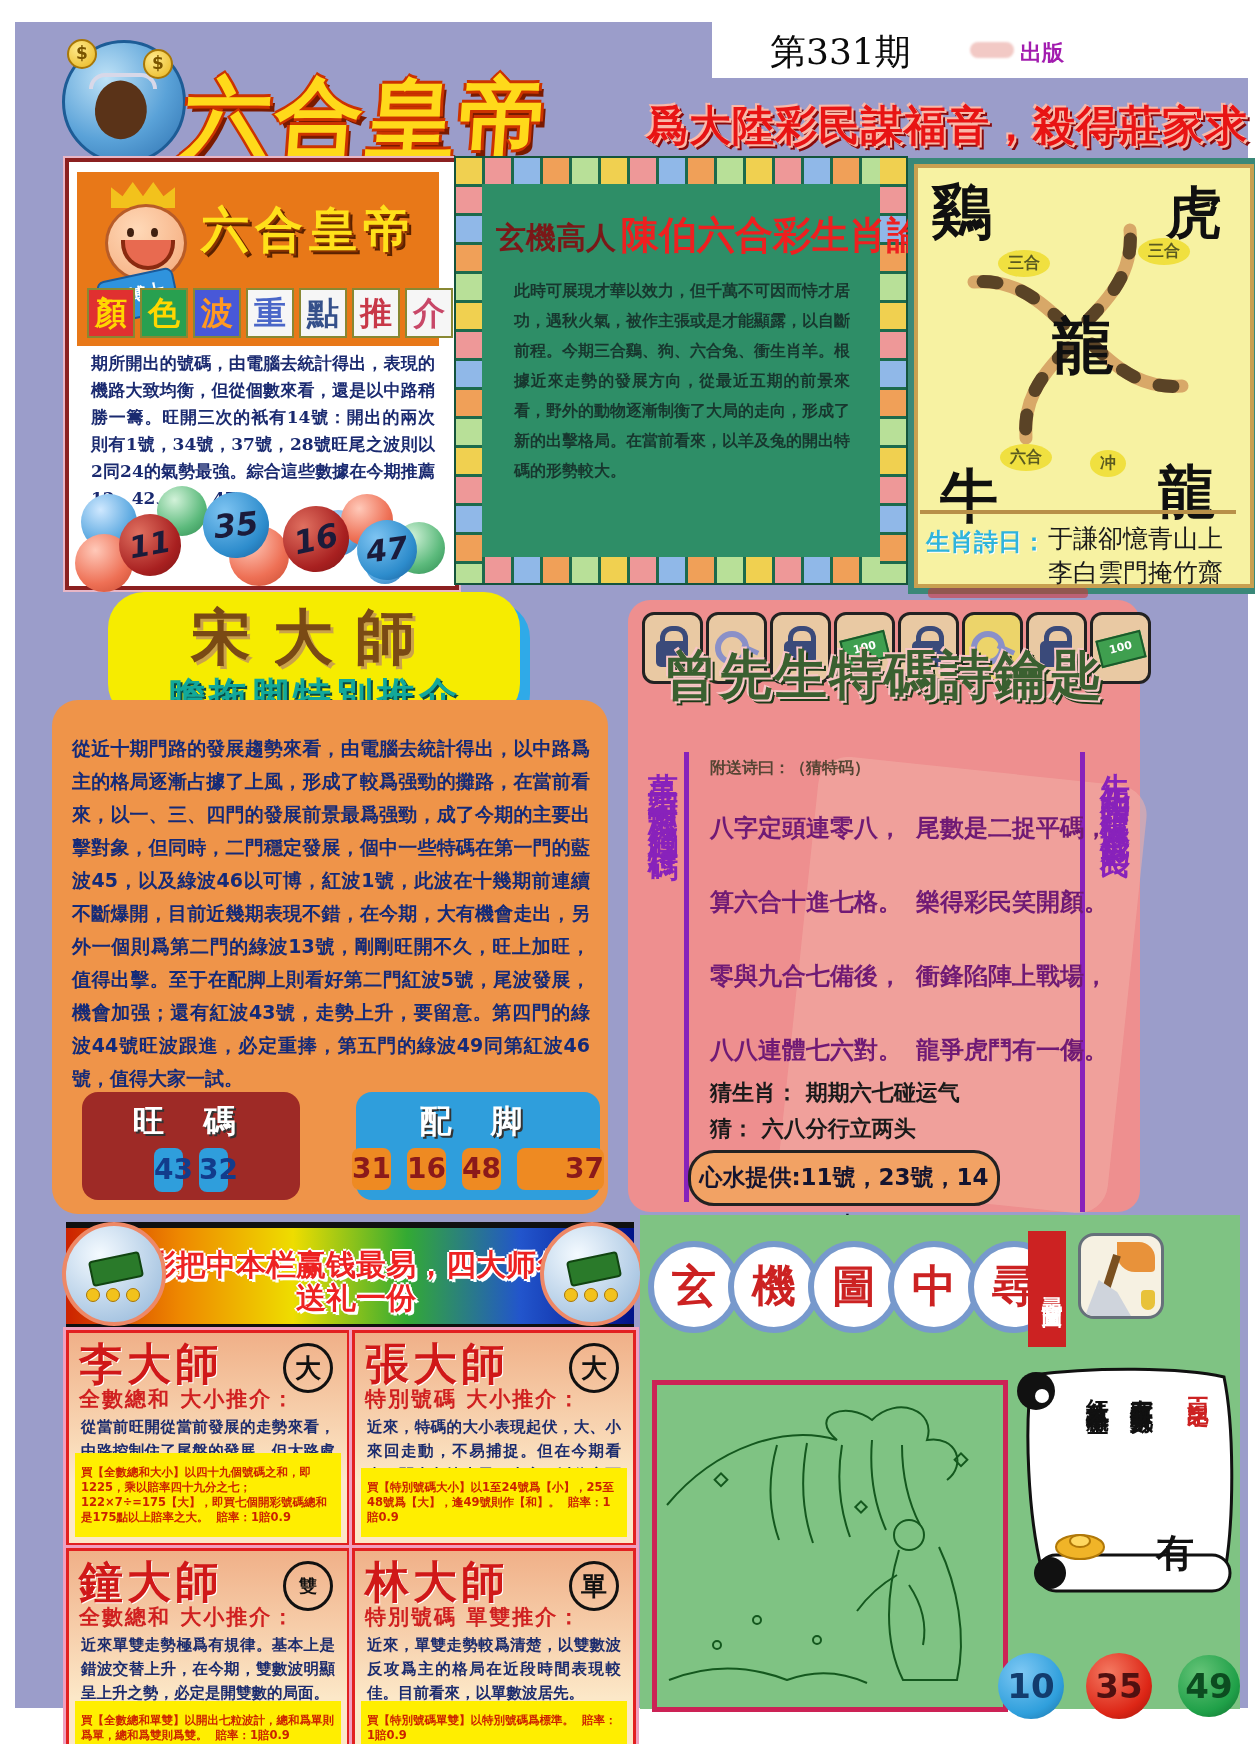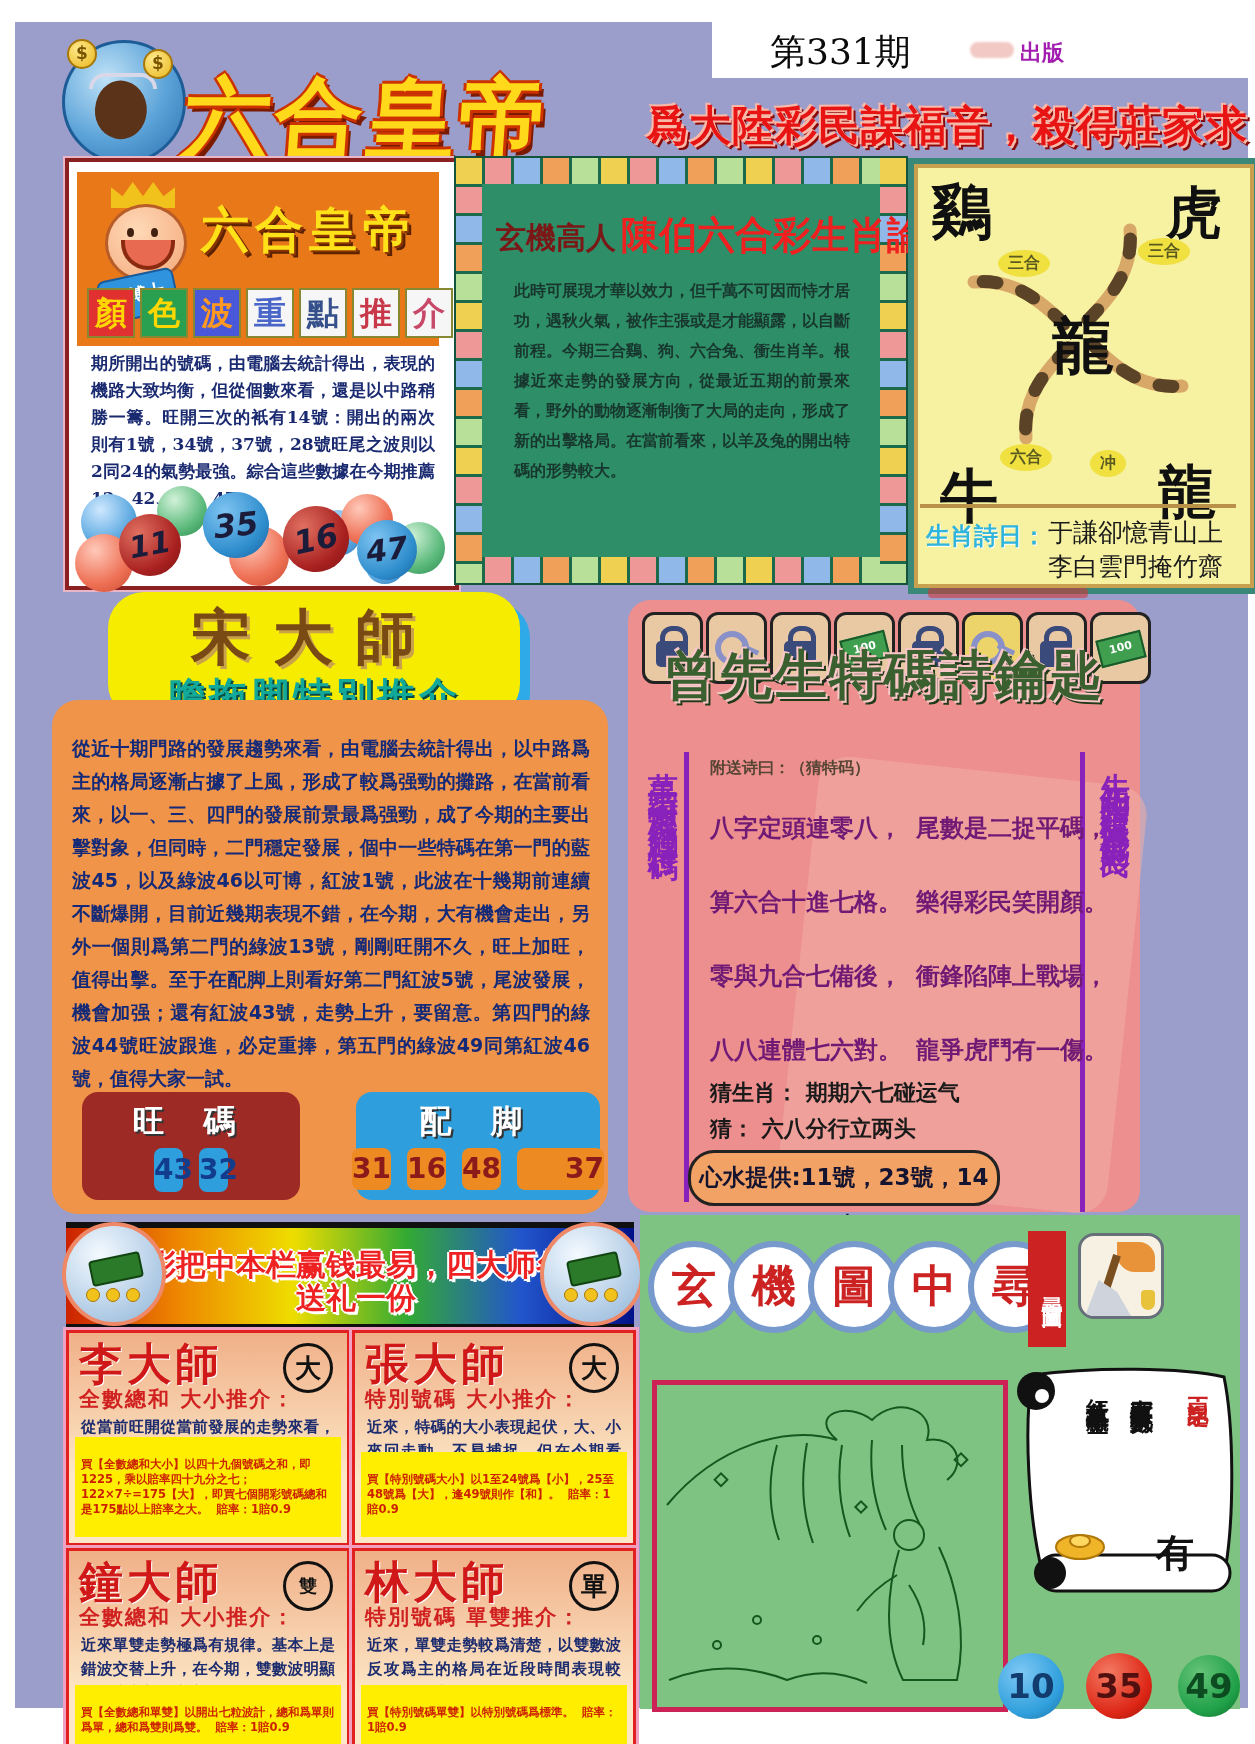--- a/index.html
+++ b/index.html
@@ -65,21 +65,21 @@
   .zb.v{background:repeating-linear-gradient(180deg,#f0d050 0 26px,#1c6a4c 26px 29px,#ee9898 29px 55px,#1c6a4c 55px 58px,#90b8e8 58px 84px,#1c6a4c 84px 87px,#f0a058 87px 113px,#1c6a4c 113px 116px,#b8e098 116px 142px,#1c6a4c 142px 145px);}
   .pb-title{left:40px;top:52px;width:380px;white-space:nowrap;}
   .pb-title .t1{font-size:30px;font-weight:900;color:#7a1818;}
   .pb-title .t2{font-size:38px;font-weight:900;color:#ee2020;}
   .pb-body{left:58px;top:118px;width:336px;font-size:16px;font-weight:bold;color:#16302a;line-height:30px;text-align:justify;opacity:.92;}
 
   
   .pc{left:908px;top:158px;width:340px;height:424px;background:#f7f2a2;border:6px solid #3a8878;box-shadow:inset 0 0 0 4px #c8a050;}
   .pc-ch{position:absolute;font-weight:bold;color:#101010;}
   .pc-label{position:absolute;background:#f0e040;border-radius:50%;padding:3px 10px;font-size:16px;font-weight:bold;color:#5a5a20;}
-  .pc-poem{position:absolute;left:6px;bottom:4px;width:316px;height:70px;border-top:4px solid #b89048;padding-top:6px;}
+  .pc-poem{position:absolute;left:6px;bottom:4px;width:316px;height:70px;border-top:4px solid #b89048;}
   .pc-poem .lbl{position:absolute;left:6px;top:12px;font-size:24px;font-weight:900;color:#2fb4dc;text-shadow:1px 1px 0 #fff;}
   .pc-poem .l1{position:absolute;left:128px;top:8px;font-size:25px;color:#1a1a1a;}
   .pc-poem .l2{position:absolute;left:128px;top:42px;font-size:25px;color:#1a1a1a;}
 
   
   .bubble{left:108px;top:592px;width:412px;height:128px;background:#f6ec00;border-radius:36px;box-shadow:10px 10px 0 #2faae8;text-align:center;}
   .bubble .t{margin-top:6px;font-size:60px;font-weight:900;color:#7a4a14;letter-spacing:22px;text-shadow:3px 3px 0 #caa24a;}
   .bubble .s{margin-top:-8px;font-size:38px;font-weight:900;color:#12a89a;letter-spacing:4px;text-shadow:2px 2px 0 #0a4a44;}
   .pd{left:52px;top:700px;width:556px;height:514px;background:#ef9449;border-radius:26px;}
   .pd-body{left:20px;top:32px;width:518px;font-size:19px;font-weight:bold;color:#142a78;line-height:33px;text-align:justify;}
@@ -127,21 +127,21 @@
   .medal .g1,.medal .g2,.medal .g3{position:absolute;width:12px;height:12px;border-radius:50%;background:#f2c21c;border:1px solid #a87708;top:62px;}
 
   
   .mc{position:absolute;width:278px;height:210px;border:3px solid #e22020;outline:3px solid #f0a0c0;
     background:linear-gradient(180deg,#f0b088,#fce8c8 70%);}
   .mc .nm{position:absolute;left:10px;top:2px;font-size:44px;font-weight:900;color:#d01818;letter-spacing:4px;text-shadow:1px 1px 0 #fff;}
   .mc .bd{position:absolute;right:14px;top:10px;width:44px;height:44px;border:3px solid #111;border-radius:50%;
     font-size:26px;font-weight:900;color:#111;text-align:center;line-height:44px;background:transparent;}
   .mc .st{position:absolute;left:10px;top:52px;font-size:21px;font-weight:900;color:#d02020;letter-spacing:2px;}
   .mc .bo{position:absolute;left:12px;top:82px;width:254px;font-size:15.5px;font-weight:bold;color:#1c2c6e;line-height:24px;text-align:justify;}
-  .mc .nt{position:absolute;left:6px;right:6px;bottom:6px;background:#ffee00;padding:20px 6px;font-size:11.5px;font-weight:bold;color:#cc2200;line-height:15px;}
+  .mc .nt{position:absolute;left:6px;right:6px;bottom:6px;background:#ffee00;padding:12px 6px;font-size:11.5px;font-weight:bold;color:#cc2200;line-height:15px;}
   .mc .nt .od{color:#cc2200;margin-left:8px;}
 
   
   .pg{left:640px;top:1215px;width:600px;height:494px;background:#7fc383;}
   .chain{left:20px;top:26px;display:flex;}
   .chain span{width:80px;height:80px;margin-left:-12px;background:#fff;border:6px solid #7799cc;border-radius:50%;
     font-size:44px;font-weight:bold;color:#cc2222;text-align:center;line-height:78px;font-family:"DejaVu Serif",serif;}
   .tag{left:388px;top:16px;width:38px;height:116px;background:#cc2222;color:#fff;writing-mode:vertical-rl;text-orientation:upright;
     font-size:21px;font-weight:bold;text-align:center;letter-spacing:6px;}
   .dig{left:438px;top:18px;width:80px;height:80px;background:#f6f1e2;border:3px solid #66707a;border-radius:16px;overflow:hidden;}

